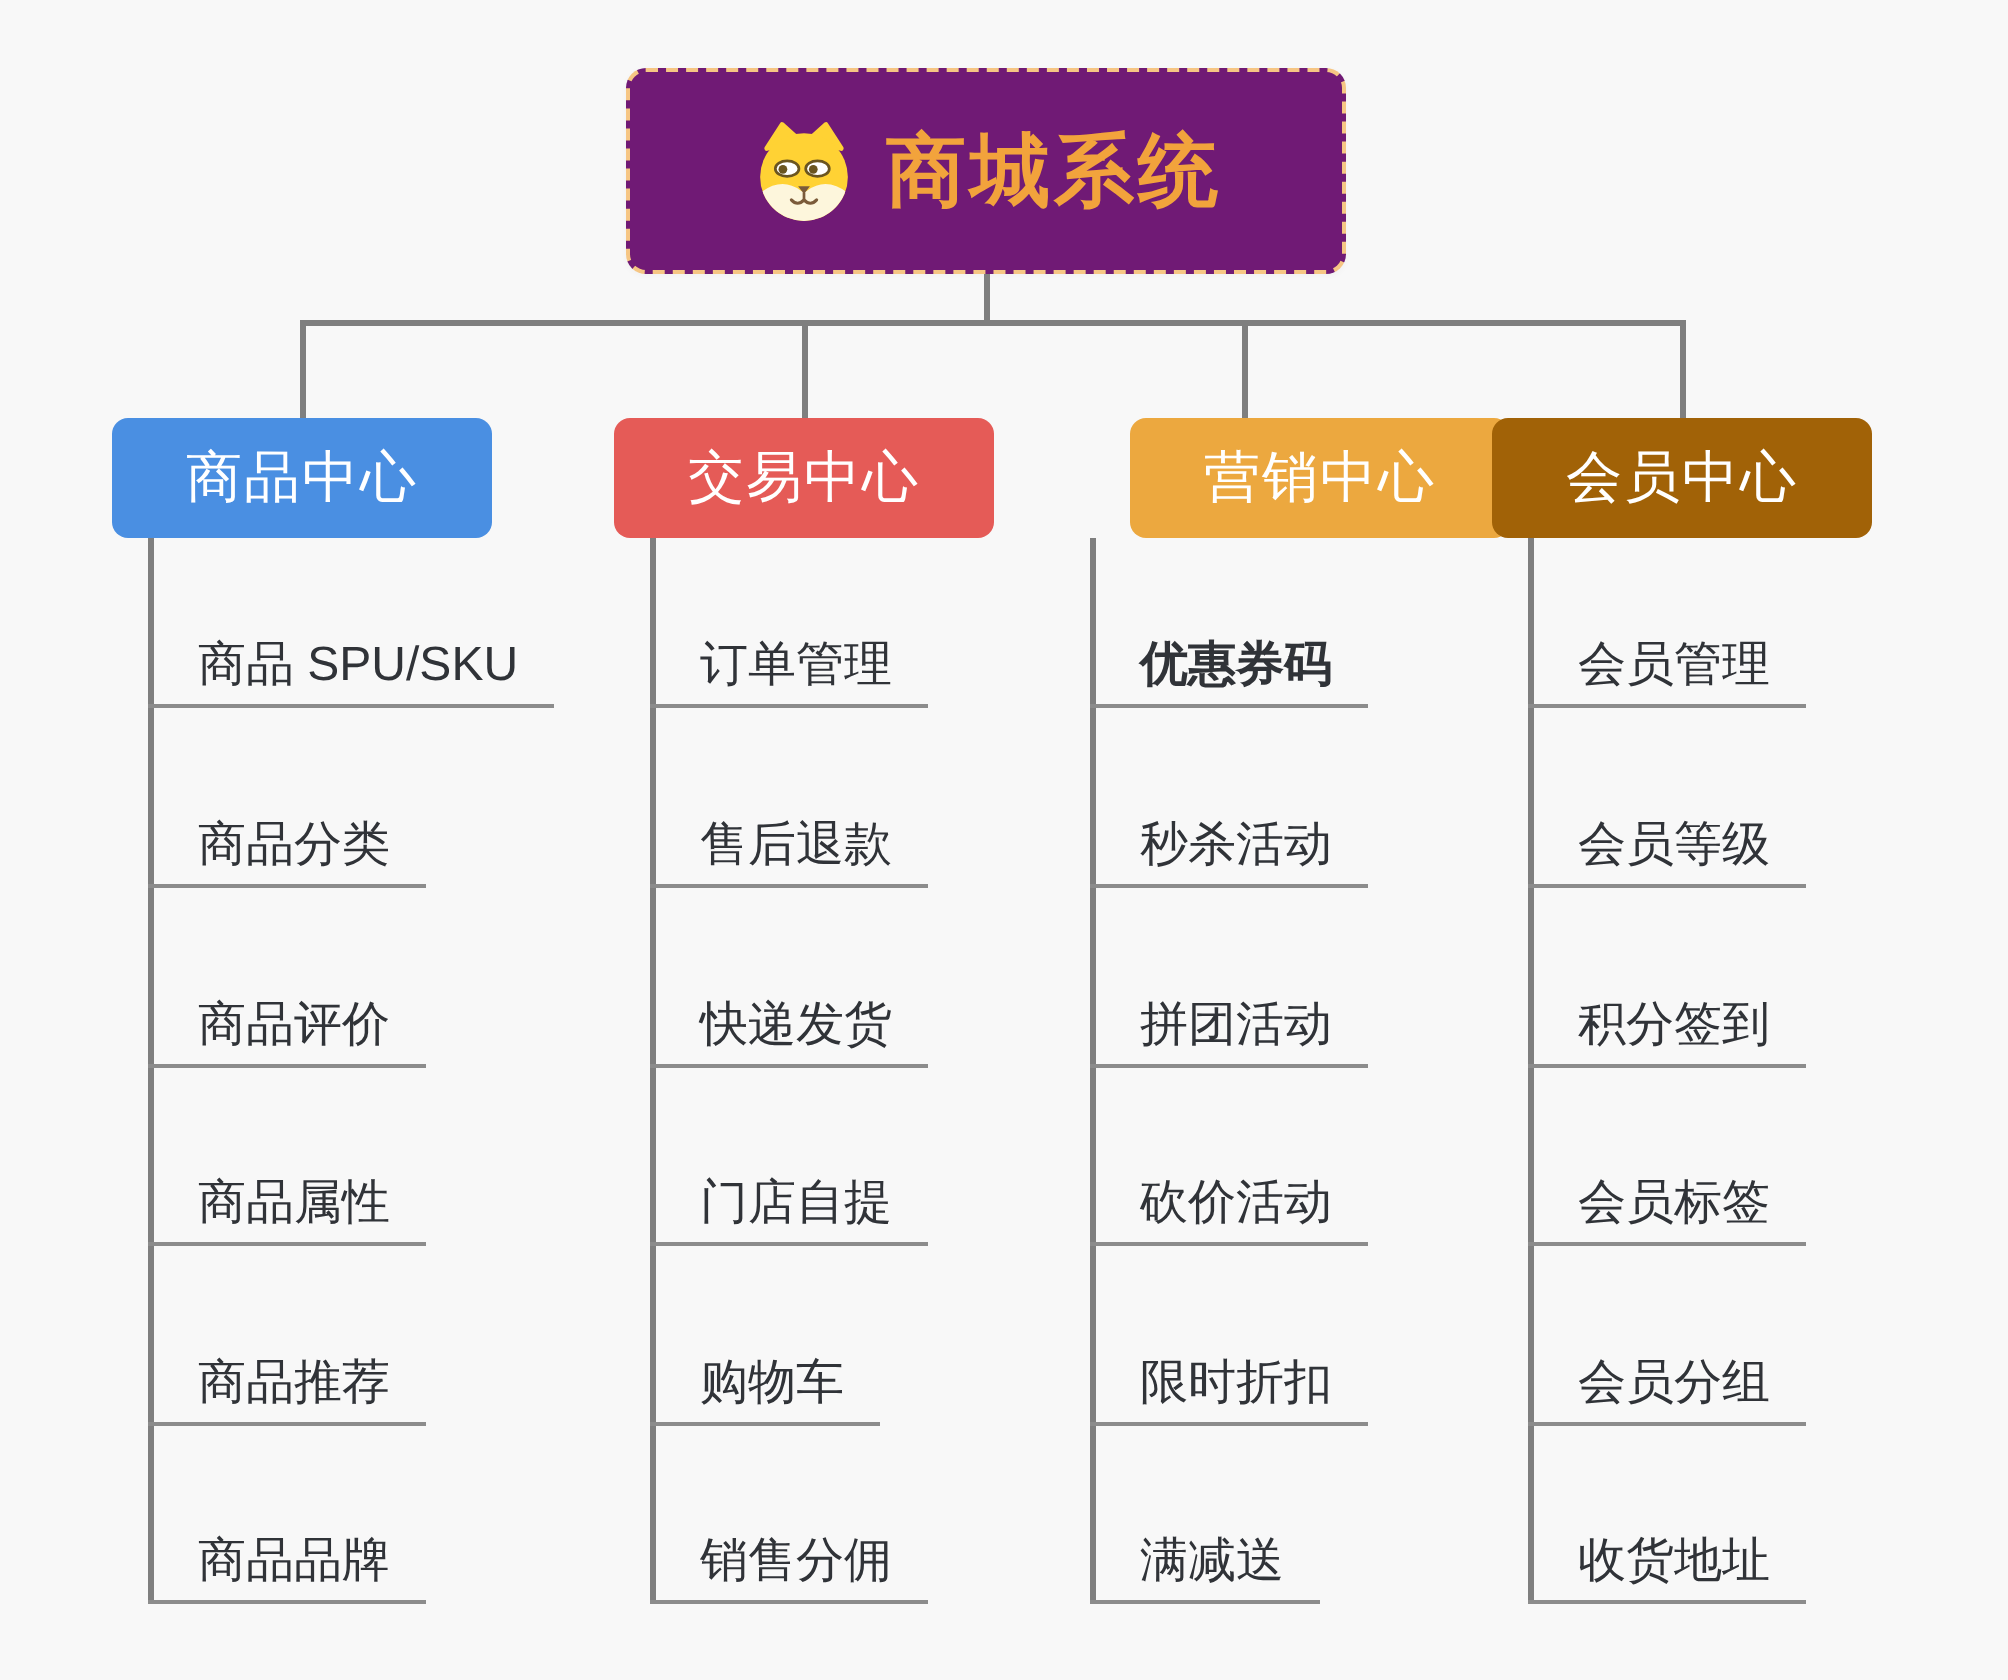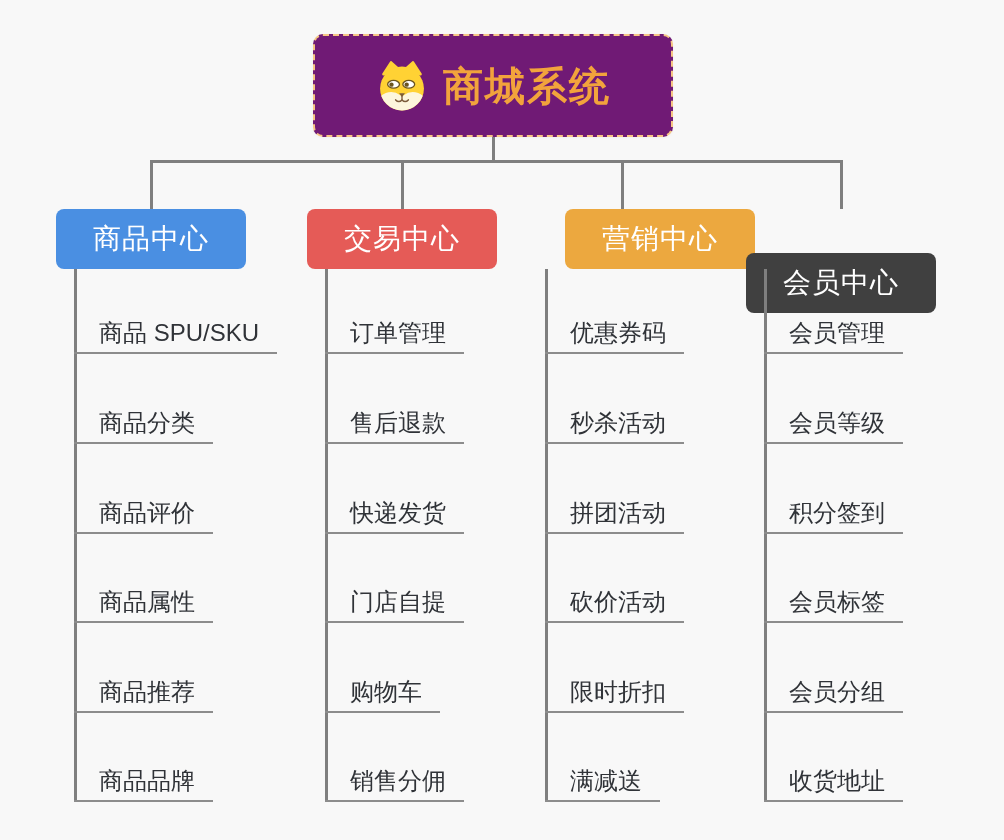--- a/index.html
+++ b/index.html
@@ -125,38 +125,38 @@
       <span class="item-label" style="color: rgb(48, 51, 56);">购物车</span>
     </div>
     <div class="item" style="left: 325px; top: 762px; border-bottom-color: rgb(140, 140, 140);">
       <span class="item-label" style="color: rgb(48, 51, 56);">销售分佣</span>
     </div>
     <div class="branch-box" style="left: 527px; background: rgb(236, 168, 63); margin-left: 38px;">
       <span class="branch-label">营销中心</span>
     </div>
     <div class="line" style="left: 545px; top: 269px; width: 3px; height: 533px; background: rgb(127, 127, 127);"></div>
     <div class="item" style="left: 545px; top: 314px; border-bottom-color: rgb(140, 140, 140);">
-      <span class="item-label" style="color: rgb(48, 51, 56);">优惠券码</span>
+      <span class="item-label" style="color: rgb(48, 51, 56); font-weight: bold;">优惠券码</span>
     </div>
     <div class="item" style="left: 545px; top: 404px; border-bottom-color: rgb(140, 140, 140);">
       <span class="item-label" style="color: rgb(48, 51, 56);">秒杀活动</span>
     </div>
     <div class="item" style="left: 545px; top: 494px; border-bottom-color: rgb(140, 140, 140);">
       <span class="item-label" style="color: rgb(48, 51, 56);">拼团活动</span>
     </div>
     <div class="item" style="left: 545px; top: 583px; border-bottom-color: rgb(140, 140, 140);">
       <span class="item-label" style="color: rgb(48, 51, 56);">砍价活动</span>
     </div>
     <div class="item" style="left: 545px; top: 673px; border-bottom-color: rgb(140, 140, 140);">
       <span class="item-label" style="color: rgb(48, 51, 56);">限时折扣</span>
     </div>
     <div class="item" style="left: 545px; top: 762px; border-bottom-color: rgb(140, 140, 140);">
       <span class="item-label" style="color: rgb(48, 51, 56);">满减送</span>
     </div>
-    <div class="branch-box" style="left: 746px; background: #404040; margin-top: 44px;">
+    <div class="branch-box" style="left: 746px; background: #a16207;">
       <span class="branch-label">会员中心</span>
     </div>
     <div class="line" style="left: 764px; top: 269px; width: 3px; height: 533px; background: rgb(127, 127, 127);"></div>
     <div class="item" style="left: 764px; top: 314px; border-bottom-color: rgb(140, 140, 140);">
       <span class="item-label" style="color: rgb(48, 51, 56);">会员管理</span>
     </div>
     <div class="item" style="left: 764px; top: 404px; border-bottom-color: rgb(140, 140, 140);">
       <span class="item-label" style="color: rgb(48, 51, 56);">会员等级</span>
     </div>
     <div class="item" style="left: 764px; top: 494px; border-bottom-color: rgb(140, 140, 140);">

